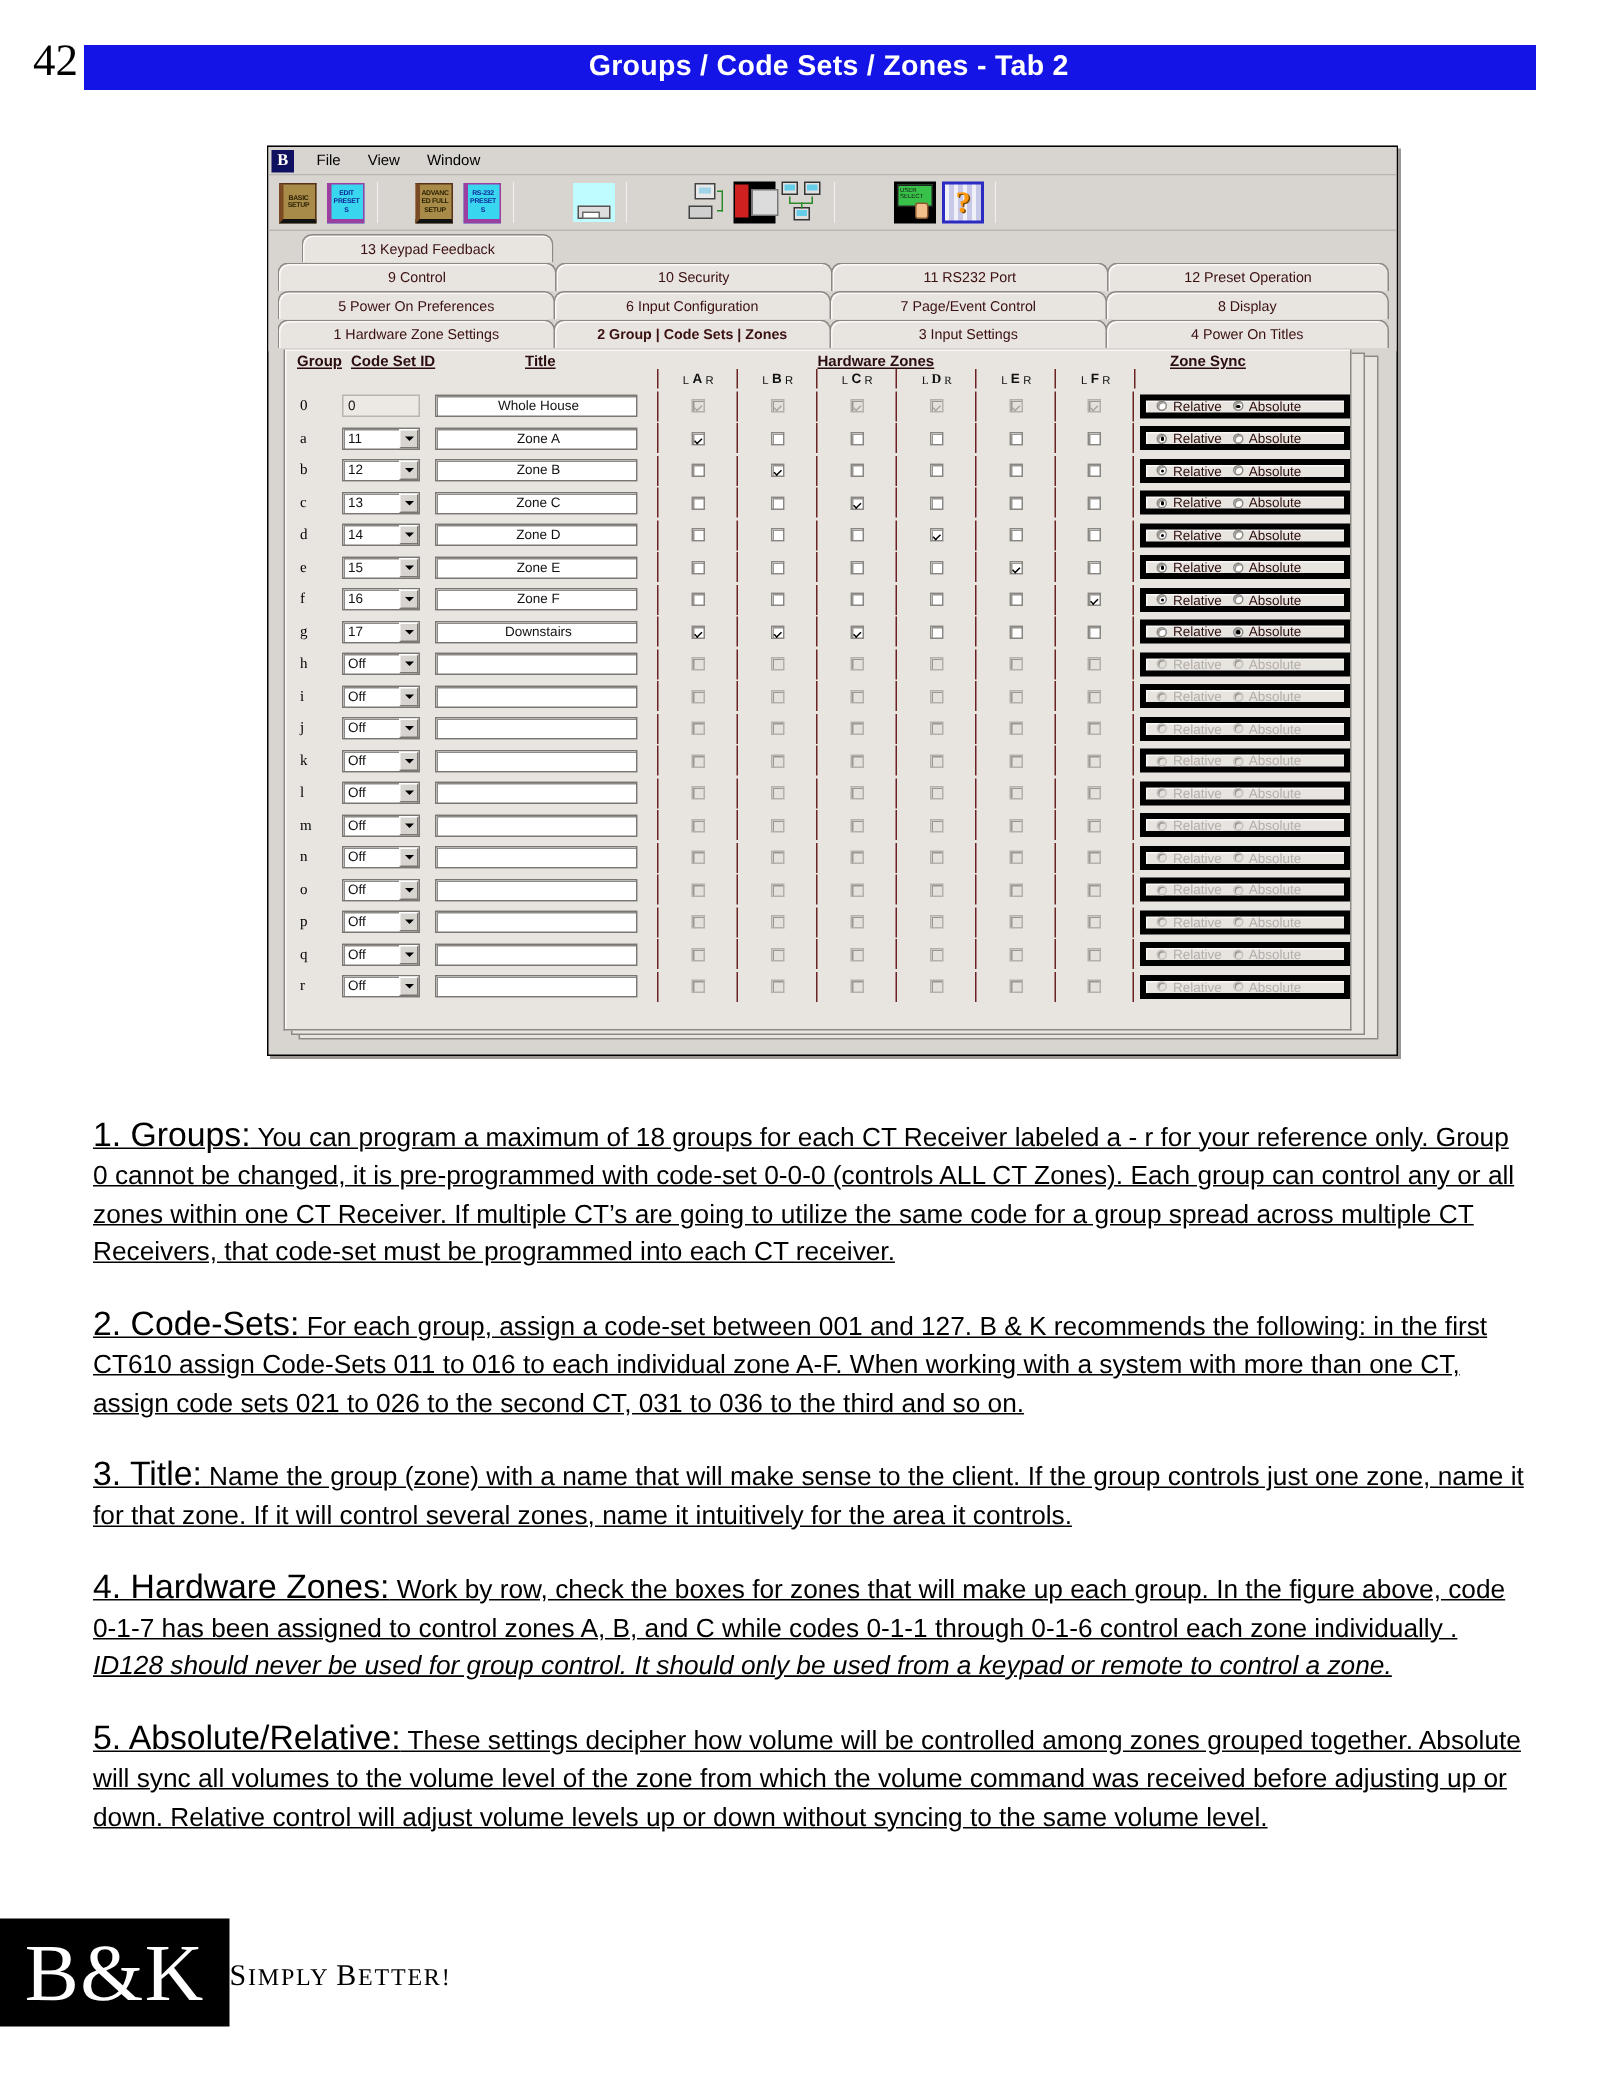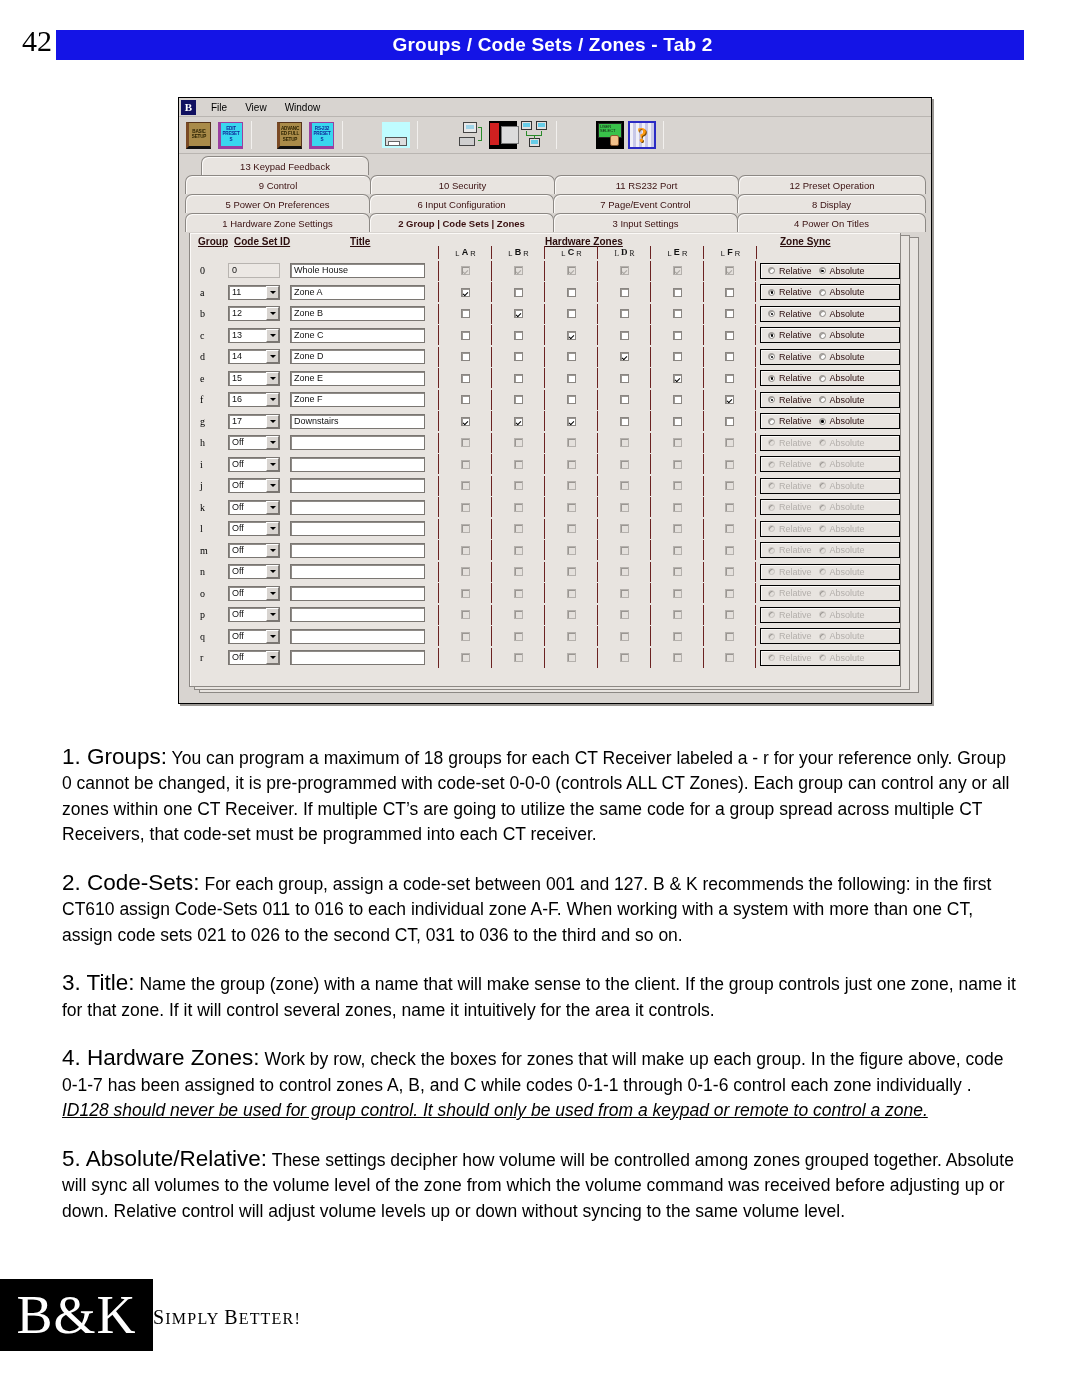--- a/index.html
+++ b/index.html
@@ -175,21 +175,21 @@
     display:flex; align-items:center; justify-content:center;
   }
   .g-code .arrow:after {
     content:""; border-left:3px solid transparent; border-right:3px solid transparent;
     border-top:3px solid #000;
   }
   .g-title {
     position:absolute; left:100px; width:135px; height:15px;
     background:#fff; border:1px solid #7a7672;
     box-shadow:inset 1px 1px 0 #8e8a86;
-    font-size:9px; padding-left:3px; line-height:13px; color:#111;
+    font-size:9px; padding-left:3px; line-height:13px; color:#111;text-align:center;
   }
   .zones { position:absolute; left:248px; display:flex; }
   .zgrp { width:53px; display:flex; align-items:center; justify-content:center;
           border-left:1px solid #6b2222; height:20px;}
   .zgrp:last-child { border-right:1px solid #6b2222; }
   .cbx {
     width:9px; height:9px; background:#fff; border:1px solid #8a8682;
     box-shadow:inset 1px 1px 0 #9a9692;
     position:relative;
   }
@@ -199,37 +199,37 @@
     width:4px; height:2px; border-left:1.6px solid #000; border-bottom:1.6px solid #000;
     transform:rotate(-45deg);
   }
   .cbx.ondim:after {
     content:""; position:absolute; left:1px; top:3px;
     width:4px; height:2px; border-left:1.6px solid #a9a5a1; border-bottom:1.6px solid #a9a5a1;
     transform:rotate(-45deg);
   }
   .sync {
     position:absolute; left:570px; width:140px; height:16px;
-    background:#e8e4e0; border:1px solid #000000;
+    background:#e8e4e0; border:4px solid #000000;
     display:flex; align-items:center; font-size:9px; color:#2b0d0d;
     box-shadow:inset 1px 1px 0 #fbf9f7;
   }
   .sync.disabled { color:#b2aeaa; }
   .rad {
     width:7px; height:7px; border-radius:50%;
     border:1px solid #8a8682; background:#fff; margin:0 4px 0 7px; position:relative;
     box-shadow:inset 1px 1px 0 #9a9692;
   }
   .rad.dis { background:#e4e0dc; border-color:#c6c2be; }
   .rad.sel:after { content:""; position:absolute; left:1.5px; top:1.5px; width:2.5px; height:2.5px;
     border-radius:50%; background:#000; }
   .vbar { position:absolute; width:1px; background:#6b2222; }
 
   
-  .body-copy { position:absolute; left:62px; top:726px; width:955px; }
+  .body-copy { position:absolute; left:62px; top:726px; width:955px;text-decoration:underline; }
   .para { font-size:17.5px; line-height:25.5px; margin-bottom:22px; text-align:left; }
   .para .lead { font-size:22.5px; }
   .para em.u { font-style:italic; text-decoration:underline; }
 
   
   .logo-wrap { position:absolute; left:0; right:0; top:1279px; display:flex;
                flex-direction:row; align-items:center; }
   .logo-box {
     background:#000; color:#fff; width:153px; height:72px;
     display:flex; align-items:center; justify-content:center;

